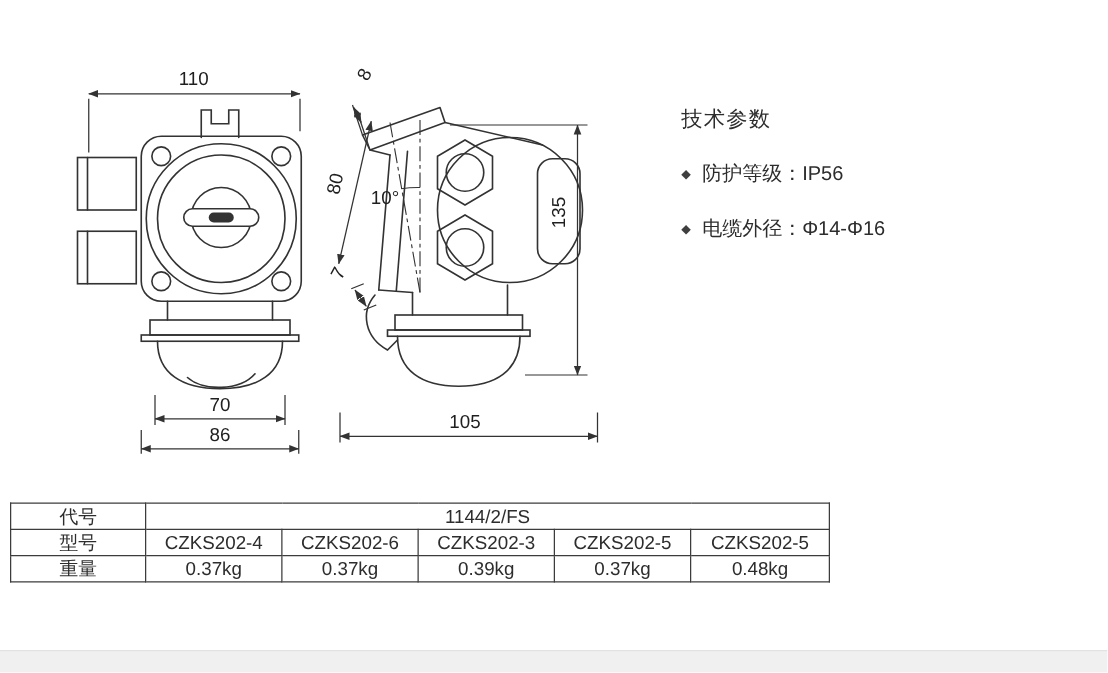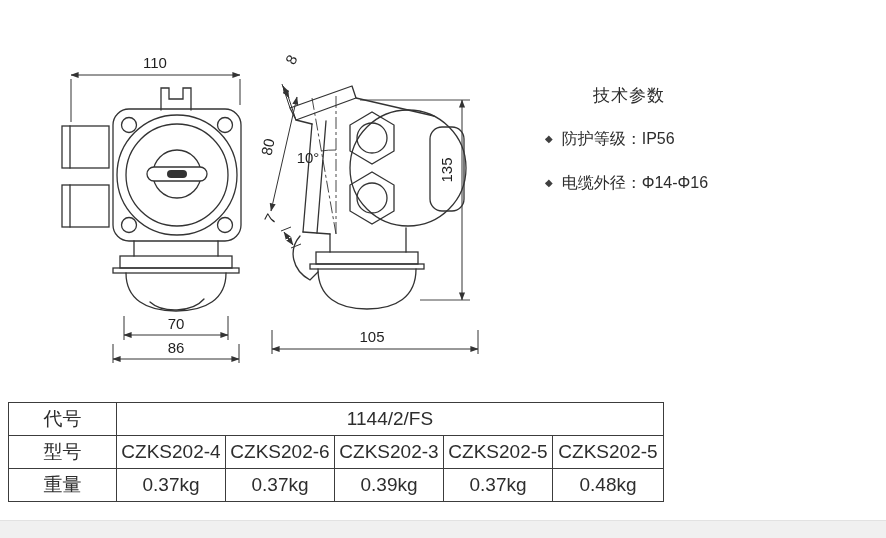--- a/index.html
+++ b/index.html
@@ -18,21 +18,20 @@
     position: absolute;
     left: 545px;
     top: 84px;
     width: 320px;
   }
   .specs-title {
     font-size: 17px;
     color: #2d2d2d;
     margin-bottom: 22px;
     letter-spacing: 1px;
-    margin-left: 48px;
   }
   .spec-item {
     font-size: 16px;
     color: #2d2d2d;
     margin-bottom: 23px;
     white-space: nowrap;
   }
   .spec-item .bullet {
     font-size: 10px;
     color: #3f3f3f;
@@ -44,24 +43,24 @@
   table.spec-table {
     position: absolute;
     left: 8px;
     top: 402px;
     width: 655px;
     border-collapse: collapse;
     table-layout: fixed;
   }
   table.spec-table td {
     border: 1px solid #3c3c3c;
-    height: 33px;
+    height: 21px;
     text-align: center;
     vertical-align: middle;
-    font-size: 19px;
+    font-size: 15px;
     color: #2d2d2d;
     background: #ffffff;
   }
 
   .footer-strip {
     position: absolute;
     left: 0;
     top: 520px;
     width: 886px;
     height: 18px;

